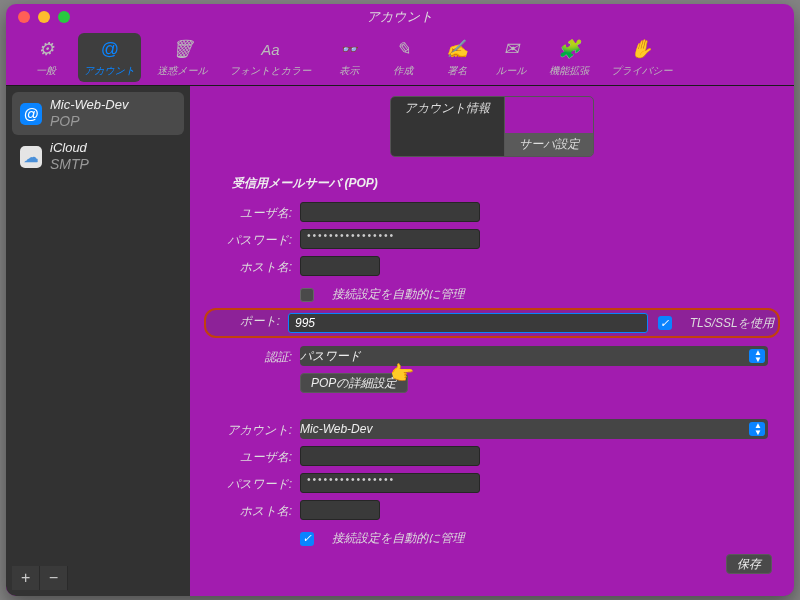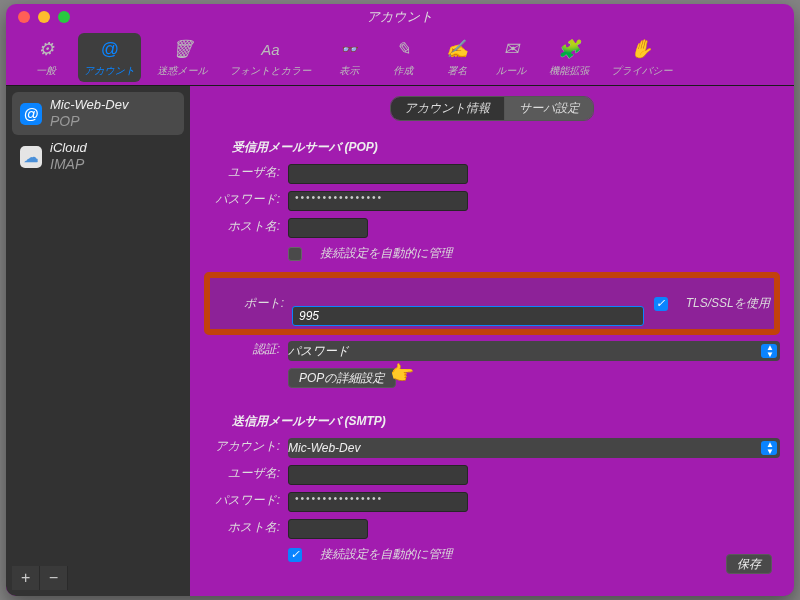--- a/index.html
+++ b/index.html
@@ -26,42 +26,42 @@
   .acct-icon { width: 22px; height: 22px; border-radius: 5px; display: flex; align-items: center; justify-content: center; font-size: 15px; font-weight: bold; }
   .acct-icon.at { background: #0a84ff; color: #fff; }
   .acct-icon.cloud { background: #e5e5e5; color: #4a90d9; font-size: 14px; }
   .acct-text { display: flex; flex-direction: column; line-height: 1.15; }
   .acct-name { color: #eee; font-size: 13px; }
   .acct-type { color: #9a9a9a; font-size: 14px; }
   .sb-footer { margin-top: auto; display: flex; }
   .sb-btn { width: 28px; height: 24px; background: #3a3a3a; color: #ccc; display: flex; align-items: center; justify-content: center; font-size: 16px; border-right: 1px solid #2a2a2a; }
   .content { flex: 1; padding: 10px 14px 10px 14px; color: #ddd; font-size: 12px; overflow: hidden; position: relative; }
   .tabs { display: flex; justify-content: center; margin-bottom: 18px; }
-  .tabseg { display: flex; border: 1px solid #555; border-radius: 10px; overflow: hidden; }
+  .tabseg { display: flex; border: 1px solid #555; border-radius: 5px; overflow: hidden; }
   .tab { padding: 3px 14px; font-size: 12px; color: #ddd; background: #343434; border-right: 1px solid #555; }
-  .tab:last-child { border-right: none; }
+  .tab:last-child { border-right: none; margin-top: 36px; }
   .tab.active { background: #5a5a5a; }
   .section-title { font-size: 12px; color: #eee; font-weight: 600; margin: 4px 0 8px 28px; }
-  .row { display: flex; align-items: flex-start; margin: 5px 0; min-height: 22px; }
+  .row { display: flex; align-items: flex-end; margin: 5px 12px; min-height: 22px; }
   .row-label { width: 84px; text-align: right; padding-right: 8px; color: #ddd; font-size: 12px; }
   .row-field { flex: 1; display: flex; align-items: center; gap: 10px; }
   .field-box { height: 20px; background: #3a3a3a; border: 1px solid #262626; border-radius: 3px; flex: 0 0 auto; }
   .field-box.w180 { width: 180px; }
   .field-box.w80 { width: 80px; }
   .pwd-dots { color: #ccc; letter-spacing: 2px; font-size: 10px; padding-left: 6px; white-space: nowrap; overflow: hidden; }
   .chk { display: flex; align-items: center; gap: 18px; color: #ddd; font-size: 12px; }
   .chk-box { width: 14px; height: 14px; border-radius: 3px; display: flex; align-items: center; justify-content: center; font-size: 11px; }
   .chk-box.off { background: #4a4a4a; border: 1px solid #666; }
   .chk-box.on { background: #0a84ff; color: #fff; }
   .select { height: 20px; background: #454545; border-radius: 4px; display: flex; align-items: center; padding: 0 0; position: relative; color: #eee; font-size: 12px; }
   .select::after { content: ""; position: absolute; right: 3px; top: 3px; bottom: 3px; width: 16px; background: #0a84ff; border-radius: 3px; }
   .select .arrows { position: absolute; right: 6px; color: #fff; font-size: 8px; line-height: 7px; z-index: 1; text-align: center; }
   .btn { height: 20px; padding: 0 10px; background: #4a4a4a; border: 1px solid #5a5a5a; border-radius: 4px; color: #eee; font-size: 12px; display: inline-flex; align-items: center; }
-  .highlight-row { border: 6px solid #c2410c; border-radius: 5px; padding: 3px 4px; margin: 2px 0 6px 0; background: rgba(60,60,60,.2); display: flex; align-items: center; }
-  .port-input { flex: 1; height: 20px; background: #3a3a3a; border: 1px solid #0a84ff; border-radius: 3px; color: #fff; font-size: 12px; padding: 0 6px; display: flex; align-items: center; margin-top: 25px; }
+  .highlight-row { border: 2px solid #c2410c; border-radius: 12px; padding: 3px 4px; margin: 2px 0 6px 0; background: rgba(60,60,60,.2); display: flex; }
+  .port-input { flex: 1; height: 20px; background: #3a3a3a; border: 1px solid #0a84ff; border-radius: 3px; color: #fff; font-size: 12px; padding: 0 6px; display: flex; align-items: center; }
   .pointer { position: absolute; left: 202px; top: 275px; font-size: 20px; transform: scaleX(-1); }
   .save-btn { position: absolute; right: 22px; bottom: 22px; }
   .sep { height: 14px; }
 </style>
 </head>
 <body>
 
 <div class="window">
   <div class="titlebar">
     <div class="traffic">
@@ -121,21 +121,21 @@
         <div class="acct-icon at">@</div>
         <div class="acct-text">
           <div class="acct-name">Mic-Web-Dev</div>
           <div class="acct-type">POP</div>
         </div>
       </div>
       <div class="acct">
         <div class="acct-icon cloud">☁</div>
         <div class="acct-text">
           <div class="acct-name">iCloud</div>
-          <div class="acct-type">IMAP</div>
+          <div class="acct-type">SMTP</div>
         </div>
       </div>
       <div class="sb-footer">
         <div class="sb-btn">+</div>
         <div class="sb-btn">−</div>
       </div>
     </div>
 
     <div class="content">
       <div class="tabs">
@@ -196,21 +196,20 @@
         </div>
       </div>
       <div class="row">
         <div class="row-label"></div>
         <div class="row-field">
             <div class="btn">POPの詳細設定</div>
           </div>
       </div>
 
       <div class="sep"></div>
-      <div class="section-title">送信用メールサーバ (SMTP)</div>
 
       <div class="row">
         <div class="row-label">アカウント:</div>
         <div class="row-field">
           <div class="select" style="flex:1">
             <span>Mic-Web-Dev</span>
             <span class="arrows">▲<br>▼</span>
           </div>
         </div>
       </div>

